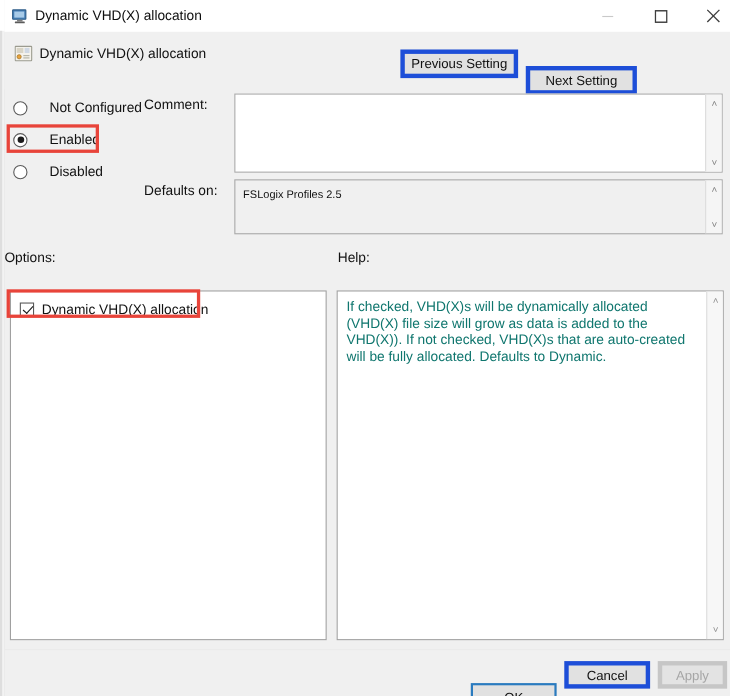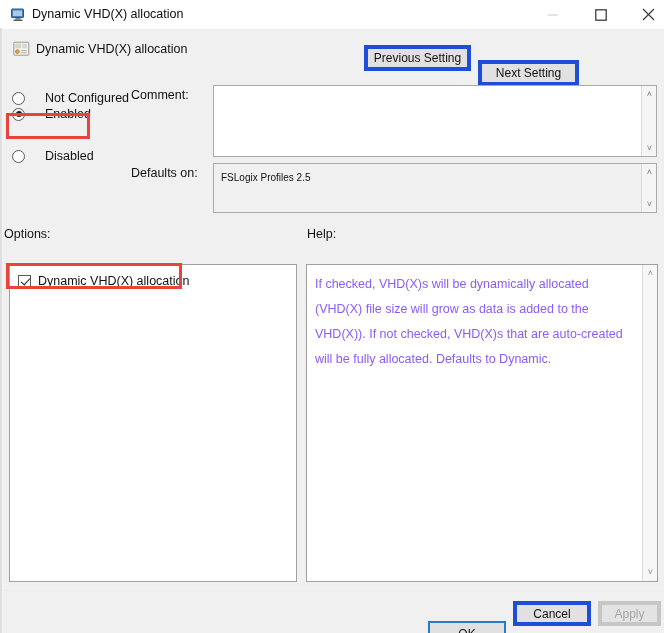--- a/index.html
+++ b/index.html
@@ -118,21 +118,21 @@
   
   .radio-row {
     position: absolute;
     left: 8px;
     display: flex;
     align-items: center;
     height: 18px;
     gap: 13px;
   }
   .radio-row.r0 { top: 89px; }
-  .radio-row.r1 { top: 105px; }
+  .radio-row.r1 { top: 118px; }
   .radio-row.r2 { top: 147px; }
   .radio-mark {
     width: 13px; height: 13px;
     border-radius: 50%;
     border: 1px solid #5a5a5a;
     background: #ffffff;
     box-sizing: border-box;
     position: relative;
     flex: 0 0 auto;
   }
@@ -271,22 +271,22 @@
     width: 352px; height: 318px;
     box-sizing: border-box;
     border: 1px solid #a0a0a0;
     background: #ffffff;
   }
   .help-text {
     position: absolute;
     left: 8px; top: 7px;
     width: 312px;
     font-size: 12.5px;
-    line-height: 25px;
-    color: #8b5cf6;
+    line-height: 15px;
+    color: #0f766e;
   }
   .help-sb {
     position: absolute;
     right: 0; top: 0;
     width: 15px; height: 100%;
     background: #f7f7f7;
     border-left: 1px solid #dcdcdc;
     box-sizing: border-box;
   }
   .help-sb .arr {

